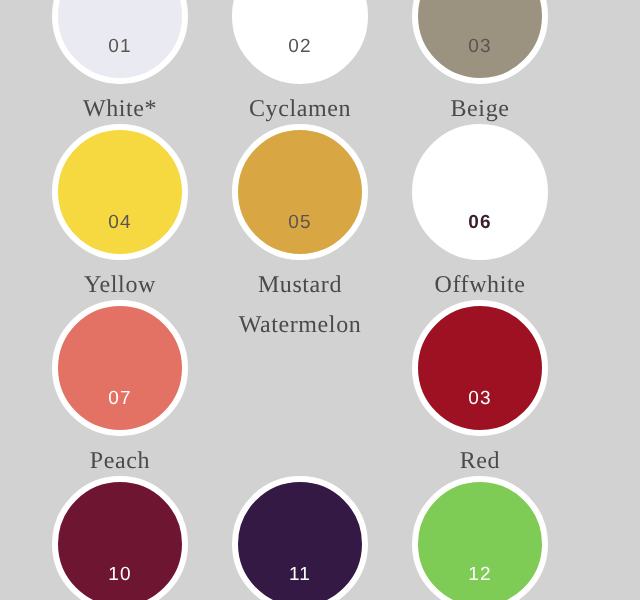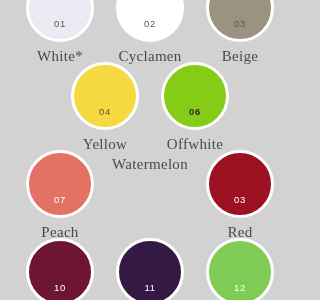--- a/index.html
+++ b/index.html
@@ -57,21 +57,21 @@
     padding-bottom: 11px;
     user-select: none;
   }
 
   .num-dark  { color: #5a5550; }
   .num-light { color: #ffffff; margin-top: 37px; }
   .num-shade { color: #3c2030; }
 
   .swatch-label {
     margin-top: 6px;
-    font-size: 15px;
+    font-size: 12px;
     color: #4a4a4a;
     letter-spacing: 0.3px;
     line-height: 1.1;
     text-align: center;
     white-space: nowrap;
   }
 
   
   #row-1 { top: -26px; }
   #row-2 { top:  62px; }
@@ -105,21 +105,27 @@
   </div>
 
   <div class="swatch-row" id="row-2">
     <div class="swatch-cell">
       <div class="swatch-circle" style="background: rgb(246, 216, 64);">
         <span class="swatch-number num-dark">04</span>
       </div>
       <div class="swatch-label">Yellow</div>
     </div>
     <div class="swatch-cell">
-      <div class="swatch-circle" style="background: #84cc16; font-weight: bold;">
+      <div class="swatch-circle" style="background: rgb(216, 167, 67);">
+        <span class="swatch-number num-dark">05</span>
+      </div>
+      <div class="swatch-label">Mustard</div>
+    </div>
+    <div class="swatch-cell">
+      <div class="swatch-circle" style="background: #ffffff; font-weight: bold;">
         <span class="swatch-number num-shade">06</span>
       </div>
       <div class="swatch-label">Offwhite</div>
     </div>
   </div>
 
   <div class="swatch-row" id="row-3">
     <div class="swatch-cell">
       <div class="swatch-circle" style="background: rgb(228, 114, 100);">
         <span class="swatch-number num-light">07</span>

